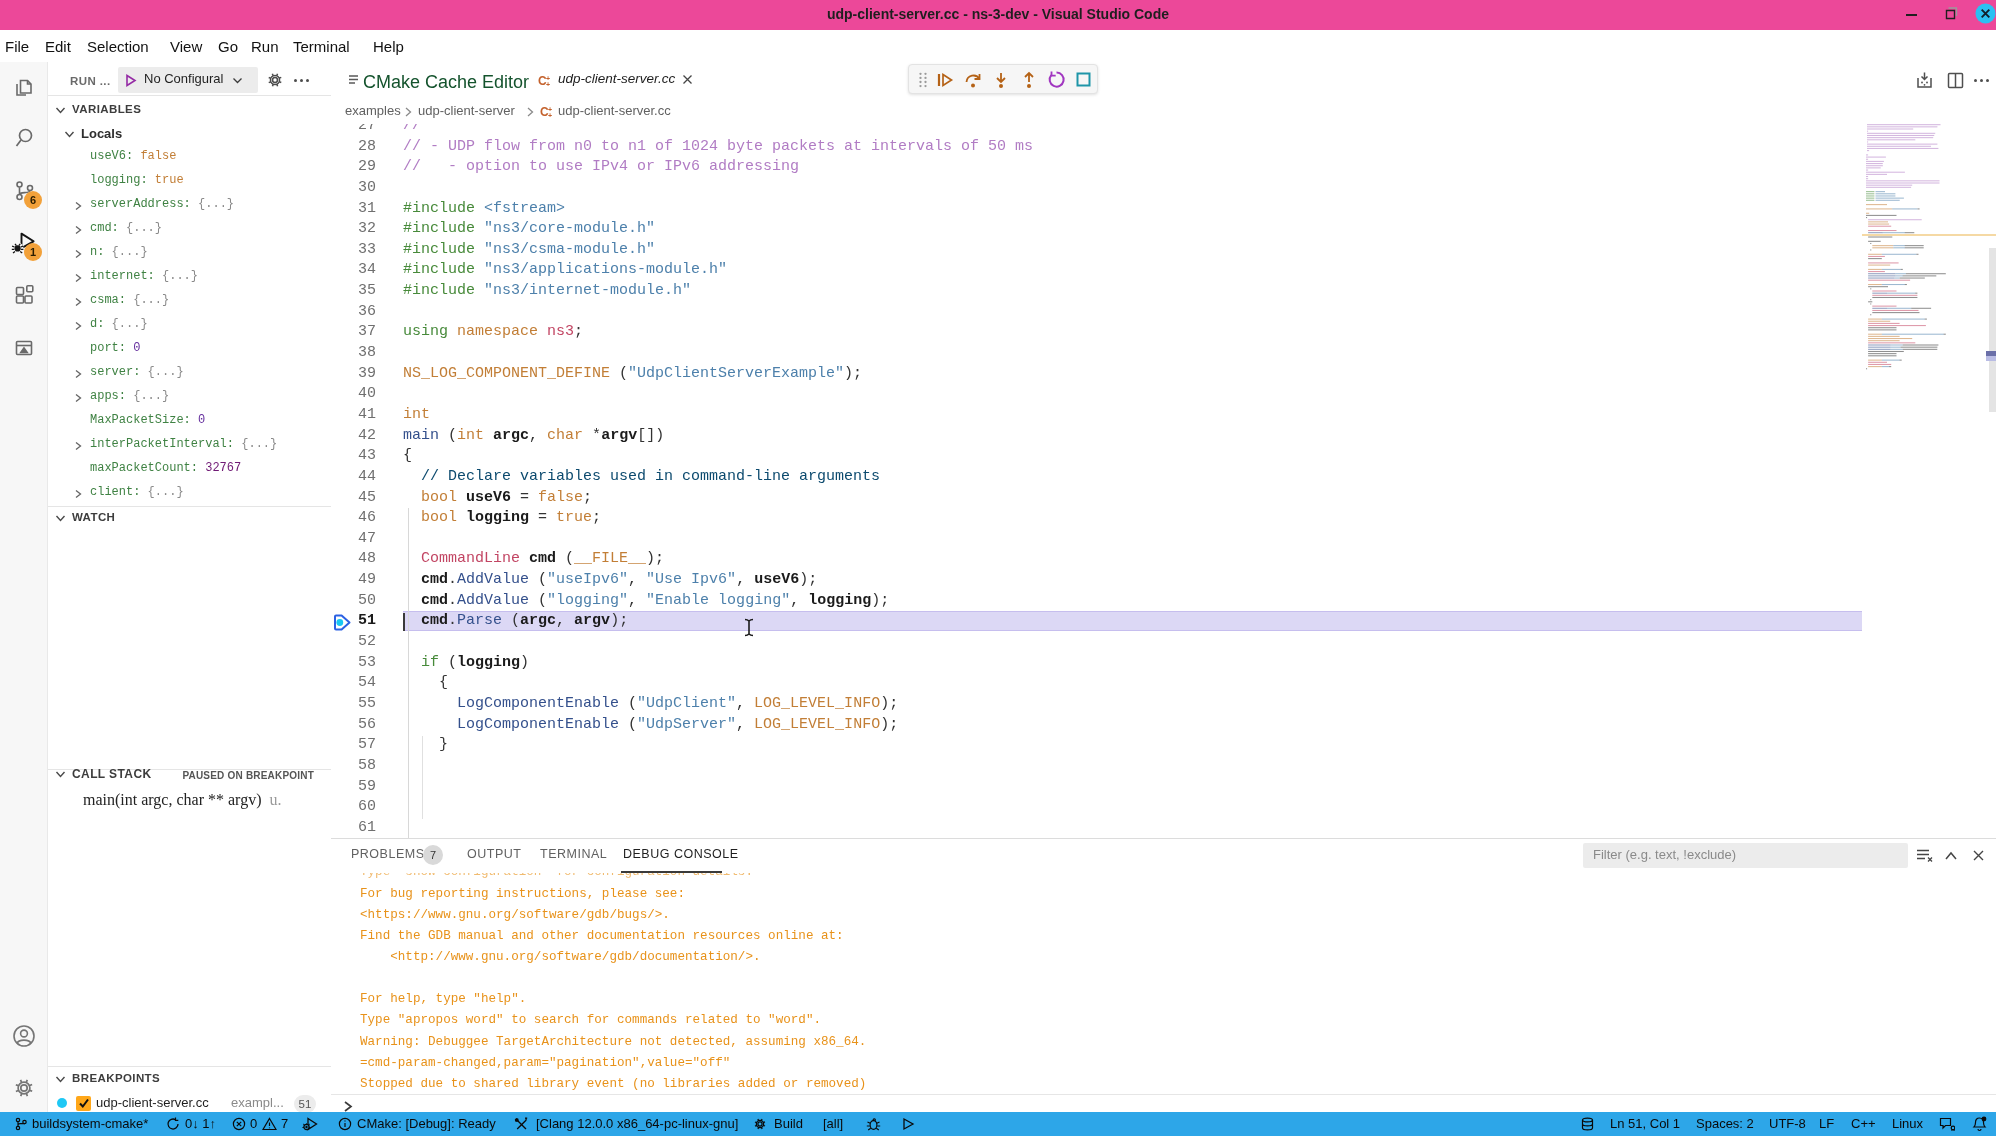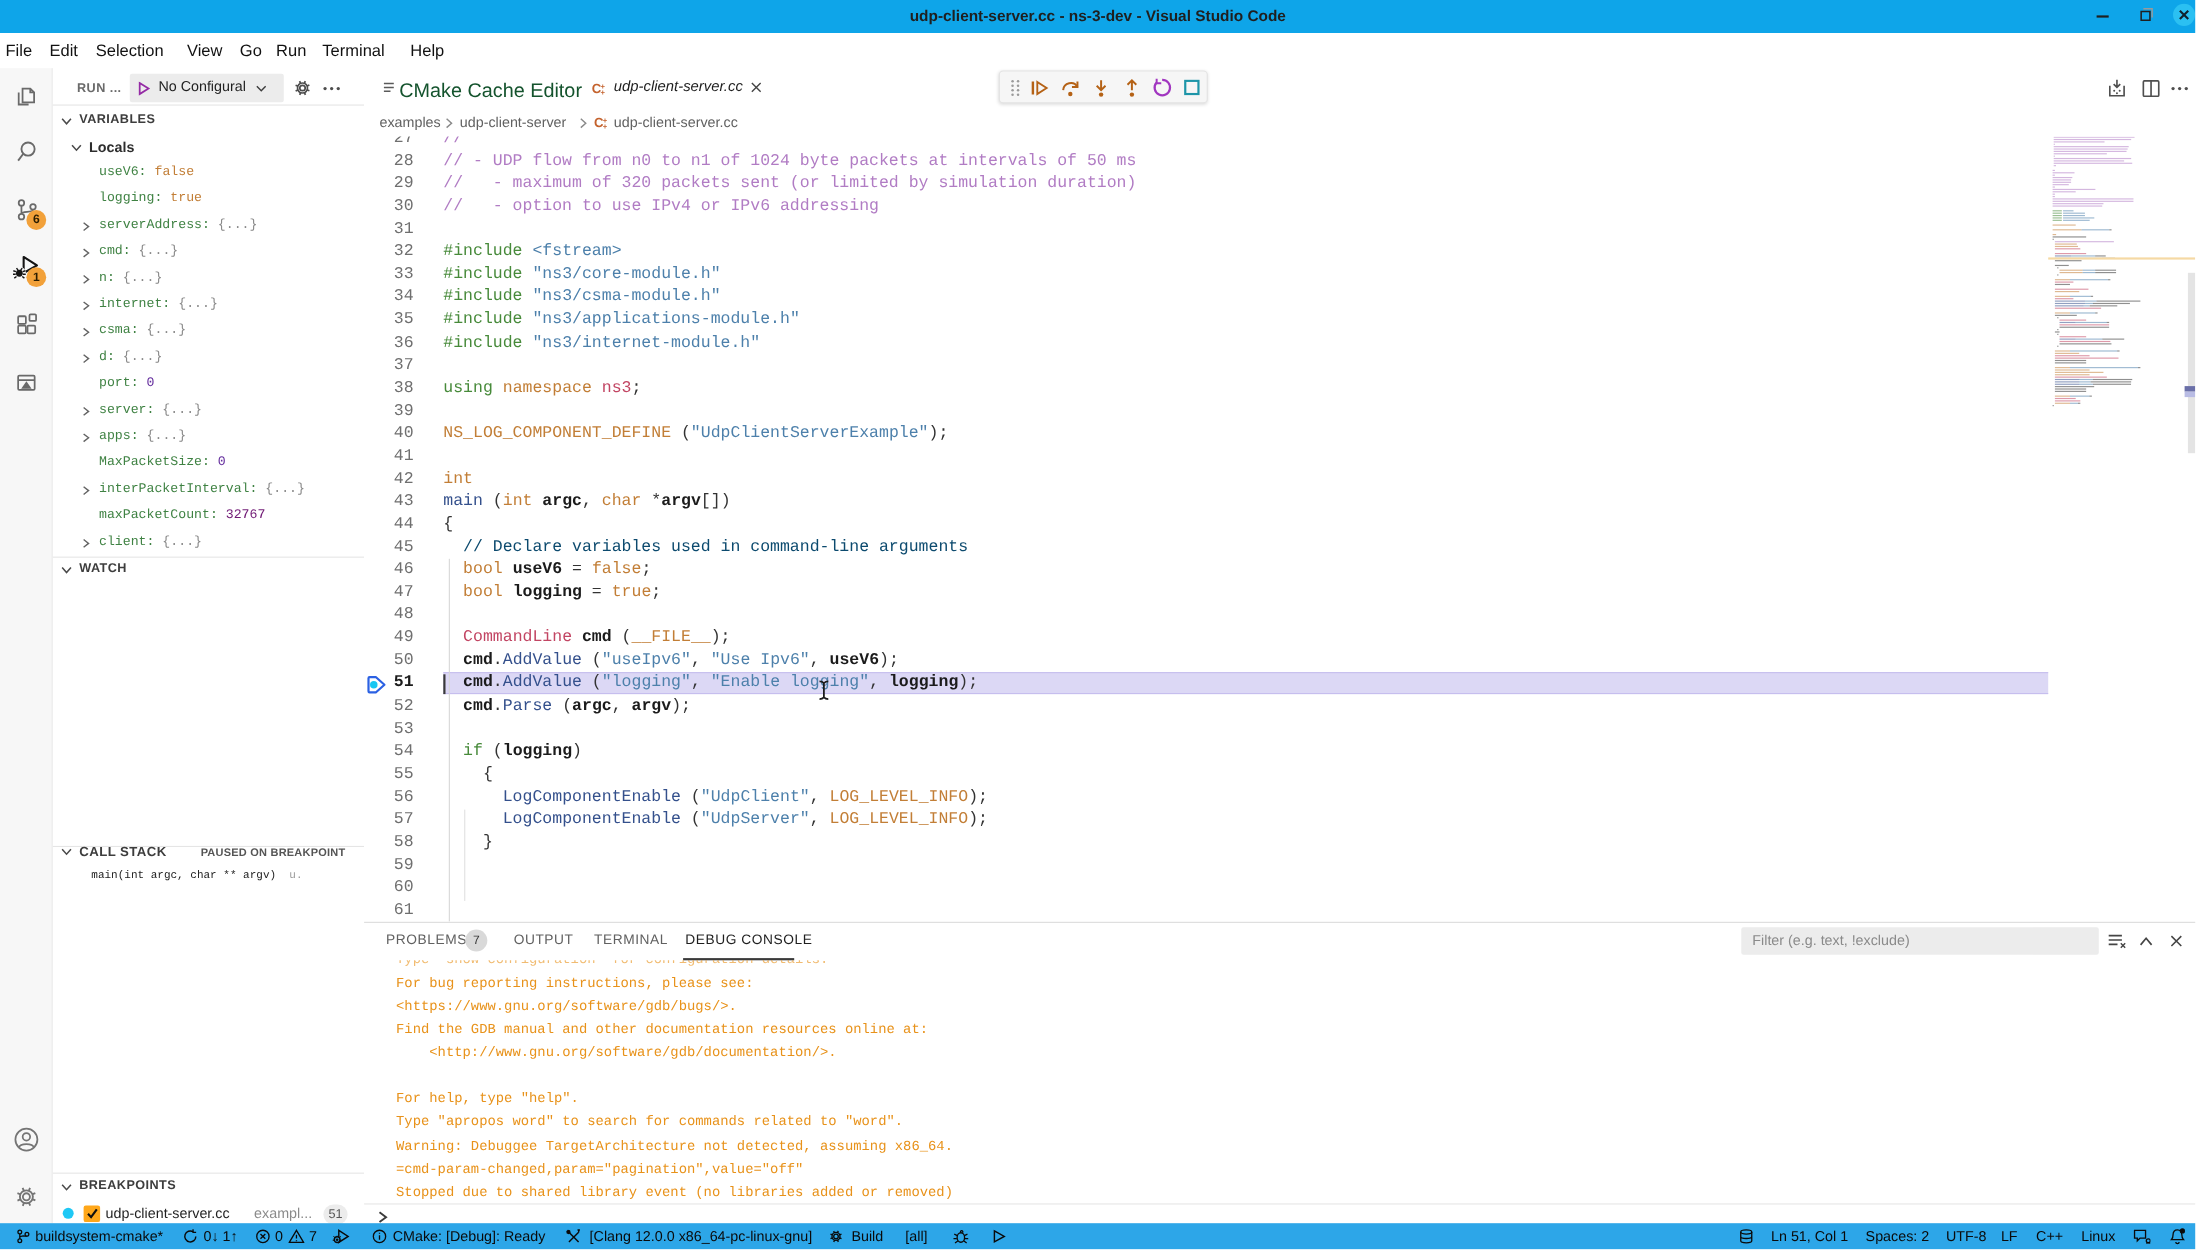--- a/index.html
+++ b/index.html
@@ -1,26 +1,26 @@
 <!DOCTYPE html>
 <html><head><meta charset="utf-8"><style>
 *{margin:0;padding:0;box-sizing:border-box}
 body{font-family:"Liberation Sans",sans-serif;background:#fff}
 #root{position:relative;width:1996px;height:1136px;overflow:hidden;background:#ffffff}
 .abs{position:absolute}
 .cl{height:20.65px;line-height:20.65px;white-space:pre}
 .consline{font-family:"Liberation Mono",monospace;font-size:12.6px;line-height:21px;color:#e8921a}
 .sbhead{font-size:11.5px;font-weight:bold;color:#3d3d3d;letter-spacing:.4px}
-.mono12{font-family:Liberation Mono, monospace;font-size:10px}
+.mono12{font-family:Liberation Serif, serif;font-size:16px}
 .sbitem{position:absolute;font-size:13px;color:#0a0a0a;top:0;height:24px;line-height:24px;white-space:nowrap}
 svg{display:block}
 </style></head><body>
 <div id="root">
 
-<div class="abs" style="left:0;top:0;width:1996px;height:30px;background:#0ea5e9">
+<div class="abs" style="left:0;top:0;width:1996px;height:30px;background:#ec4899">
   <div class="abs" style="left:0;top:0;width:1996px;text-align:center;font-size:14px;font-weight:bold;color:#1f1f1f;line-height:28px">udp-client-server.cc - ns-3-dev - Visual Studio Code</div>
   <div class="abs" style="left:1906px;top:14px;width:11px;height:2px;background:#1f1f1f"></div>
   <svg class="abs" style="left:1942px;top:6px" width="16" height="16" viewBox="0 0 16 16">
         <path d="M4.5 4.5 h8 v8 h-8 z" fill="none" stroke="#1f1f1f" stroke-width="1.4"></path>
         <path d="M6.5 2 h8 v8" fill="none" stroke="#9a9a9a" stroke-width="1.3"></path>
       </svg>
   <svg class="abs" style="left:1975px;top:3px" width="21" height="21" viewBox="0 0 22 22">
         <circle cx="11" cy="11" r="10.5" fill="#2bc0f2"></circle>
         <path d="M7 7 L15 15 M15 7 L7 15" stroke="#10202c" stroke-width="2"></path>
       </svg>
@@ -380,21 +380,20 @@
         </div>
 
     <svg class="abs" style="left:2px;top:490px" width="19" height="17" viewBox="0 0 19 17">
       <path d="M2 2.5 Q2 1.5 3 1.5 L8.6 1.5 L16.5 8.5 L8.6 15.5 L3 15.5 Q2 15.5 2 14.5 Z" fill="#fff" stroke="#2b61e3" stroke-width="2" stroke-linejoin="round"></path>
       <circle cx="6.8" cy="8.5" r="3.4" fill="#18c7f2"></circle>
     </svg>
 
     <div class="abs" style="left:72px;top:-8px;font-family:'Liberation Mono',monospace;font-size:15px;color:#333">
           <div class="cl"><span style="color:#b17cc4">//</span></div>
           <div class="cl"><span style="color:#b17cc4">// - UDP flow from n0 to n1 of 1024 byte packets at intervals of 50 ms</span></div>
-          <div class="cl"><span style="color:#b17cc4">//   - maximum of 320 packets sent (or limited by simulation duration)</span></div>
           <div class="cl"><span style="color:#b17cc4">//   - option to use IPv4 or IPv6 addressing</span></div>
           <div class="cl"></div>
           <div class="cl"><span style="color:#478a3a">#include</span><span style="color:#333333"> </span><span style="color:#4d80ab">&lt;fstream&gt;</span></div>
           <div class="cl"><span style="color:#478a3a">#include</span><span style="color:#333333"> </span><span style="color:#4d80ab">"ns3/core-module.h"</span></div>
           <div class="cl"><span style="color:#478a3a">#include</span><span style="color:#333333"> </span><span style="color:#4d80ab">"ns3/csma-module.h"</span></div>
           <div class="cl"><span style="color:#478a3a">#include</span><span style="color:#333333"> </span><span style="color:#4d80ab">"ns3/applications-module.h"</span></div>
           <div class="cl"><span style="color:#478a3a">#include</span><span style="color:#333333"> </span><span style="color:#4d80ab">"ns3/internet-module.h"</span></div>
           <div class="cl"></div>
           <div class="cl"><span style="color:#478a3a">using</span><span style="color:#333333"> </span><span style="color:#c27e36">namespace</span><span style="color:#333333"> </span><span style="color:#c24563">ns3</span><span style="color:#333333">;</span></div>
           <div class="cl"></div>

